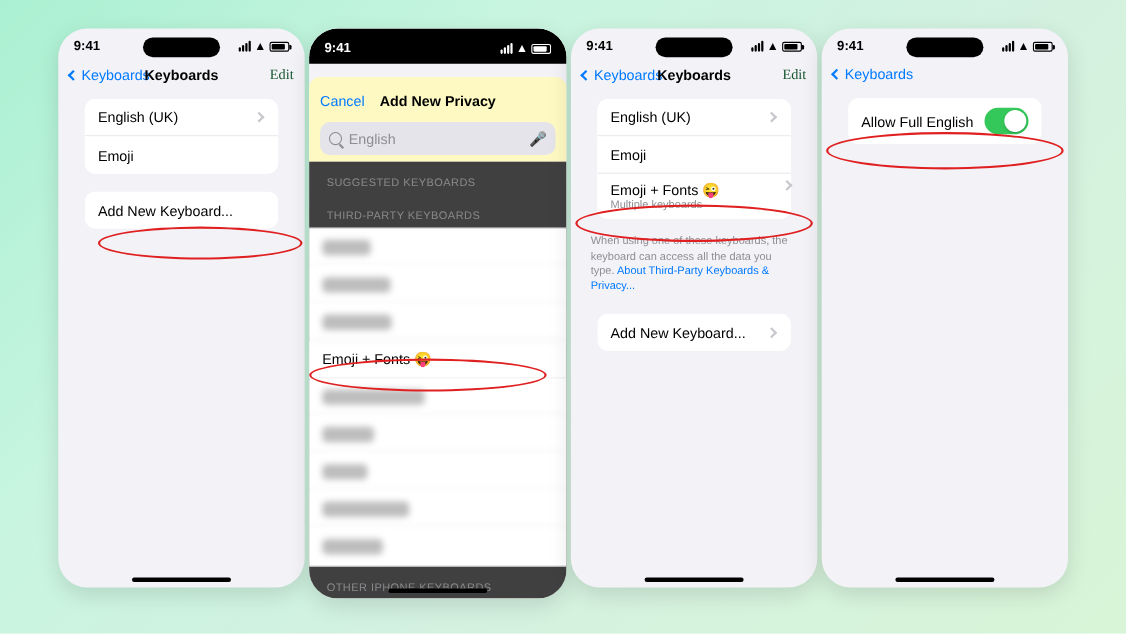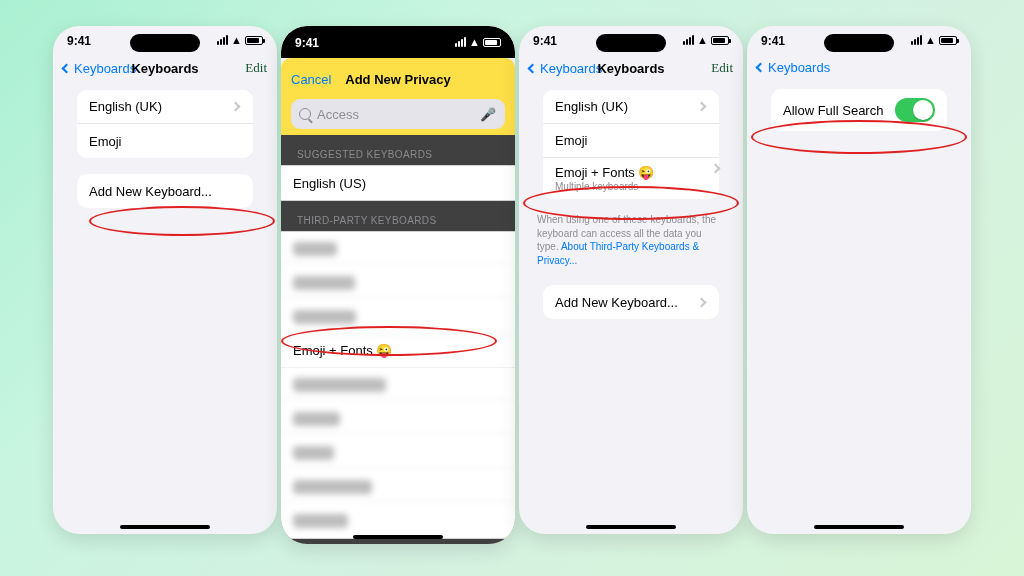--- a/index.html
+++ b/index.html
@@ -27,21 +27,21 @@
     border-radius: 26px;
     box-shadow: 0 6px 20px rgba(0,0,0,0.12);
     flex-shrink: 0;
     overflow: hidden;
   }
   .phone.small { width: 224px; height: 508px; }
   .phone.big   { width: 234px; height: 518px; }
   .screen { position: relative; display: flex; flex-direction: column; width:100%; height:100%; }
 
   
-  .status { display:flex; justify-content:space-between; align-items:flex-start; padding: 8px 14px 0 14px; font-size: 12px; font-weight:600; }
+  .status { display:flex; justify-content:space-between; align-items:flex-end; padding: 8px 14px 0 14px; font-size: 12px; font-weight:600; }
   .status .right { display:flex; align-items:center; gap:3px; }
   .bars { display:flex; align-items:flex-end; gap:1px; }
   .bars i { width:2px; background:#000; display:block; border-radius:1px;}
   .bars i:nth-child(1){height:4px;} .bars i:nth-child(2){height:6px;} .bars i:nth-child(3){height:8px;} .bars i:nth-child(4){height:10px;}
   .battery { width:18px; height:9px; border:1px solid #000; border-radius:2px; position:relative; }
   .battery::after { content:""; position:absolute; right:-3px; top:2px; width:2px; height:4px; background:#000; border-radius:0 1px 1px 0;}
   .battery i { position:absolute; left:1px; top:1px; bottom:1px; width:12px; background:#000; border-radius:1px;}
 
   
   .notch {
@@ -159,40 +159,35 @@
               <i></i>
               <i></i>
               <i></i>
             </span>
           <span style="font-size:11px;">▲</span>
           <span class="battery" style="border-color:#fff;">
               <i style="background:#fff;"></i>
             </span>
         </span>
       </div>
-      <div style="background:#fde047; border-radius:10px 10px 0 0; margin-top:0;">
+      <div style="background:#fef9c3; border-radius:10px 10px 0 0; margin-top:12px;">
         <div class="nav" style="position:relative; padding-top:14px;">
           <span class="cancel">Cancel</span>
           <span class="title" style="font-size:13px;">Add New Privacy</span>
           <span></span>
         </div>
         <div class="search">
           <span class="mag"></span>
-          <span>Access</span>
+          <span>English</span>
           <span class="mic">🎤</span>
         </div>
       </div>
 
       <div class="scroll" style="background:#404040;">
         <div class="sect">SUGGESTED KEYBOARDS</div>
-        <div class="group">
-          <div class="row">
-              <span>English (US)</span>
-            </div>
-        </div>
 
         <div class="sect">THIRD-PARTY KEYBOARDS</div>
         <div class="group">
           <div class="row blur">
               <span>Bitmoji</span>
             </div>
           <div class="row blur">
               <span>Color Text</span>
             </div>
           <div class="row blur">
@@ -305,21 +300,21 @@
         <span class="back">
             <span class="chev"></span>
             <span>Keyboards</span>
           </span>
         <span></span>
           <span></span>
       </div>
 
       <div class="group">
         <div class="row">
-          <span>Allow Full Search</span>
+          <span>Allow Full English</span>
           <span class="toggle"></span>
         </div>
       </div>
       <div class="hl" style="left:4px; top:94px; width:216px; height:34px;"></div>
     </div>
     <div class="homebar"></div>
   </div>
 
 </div>
 

